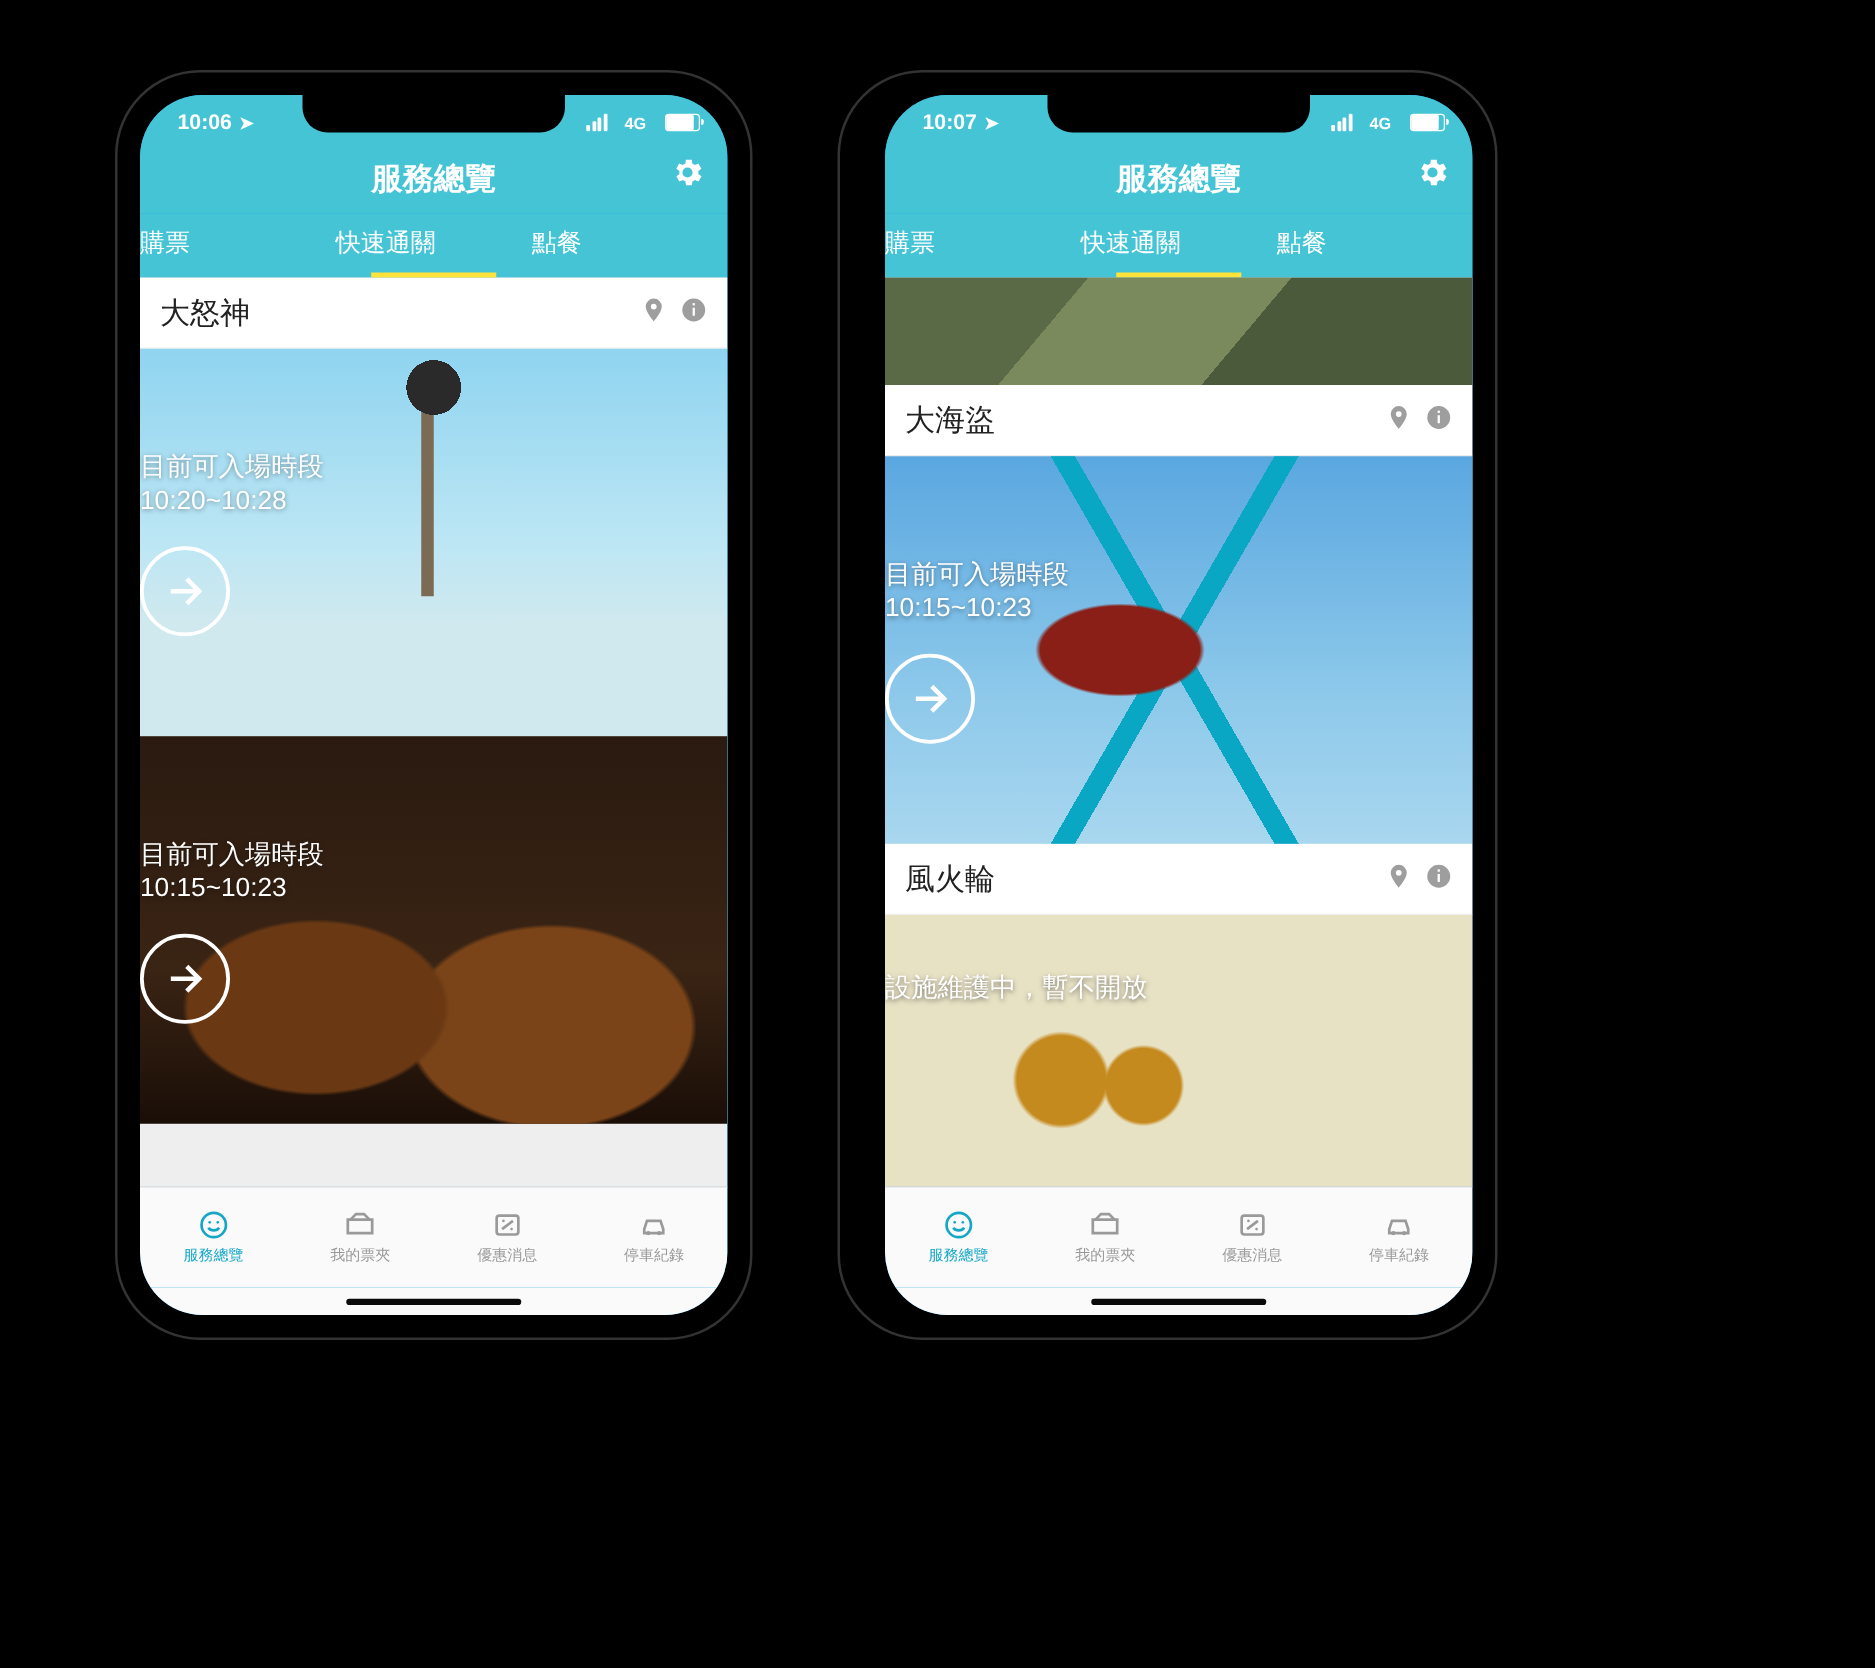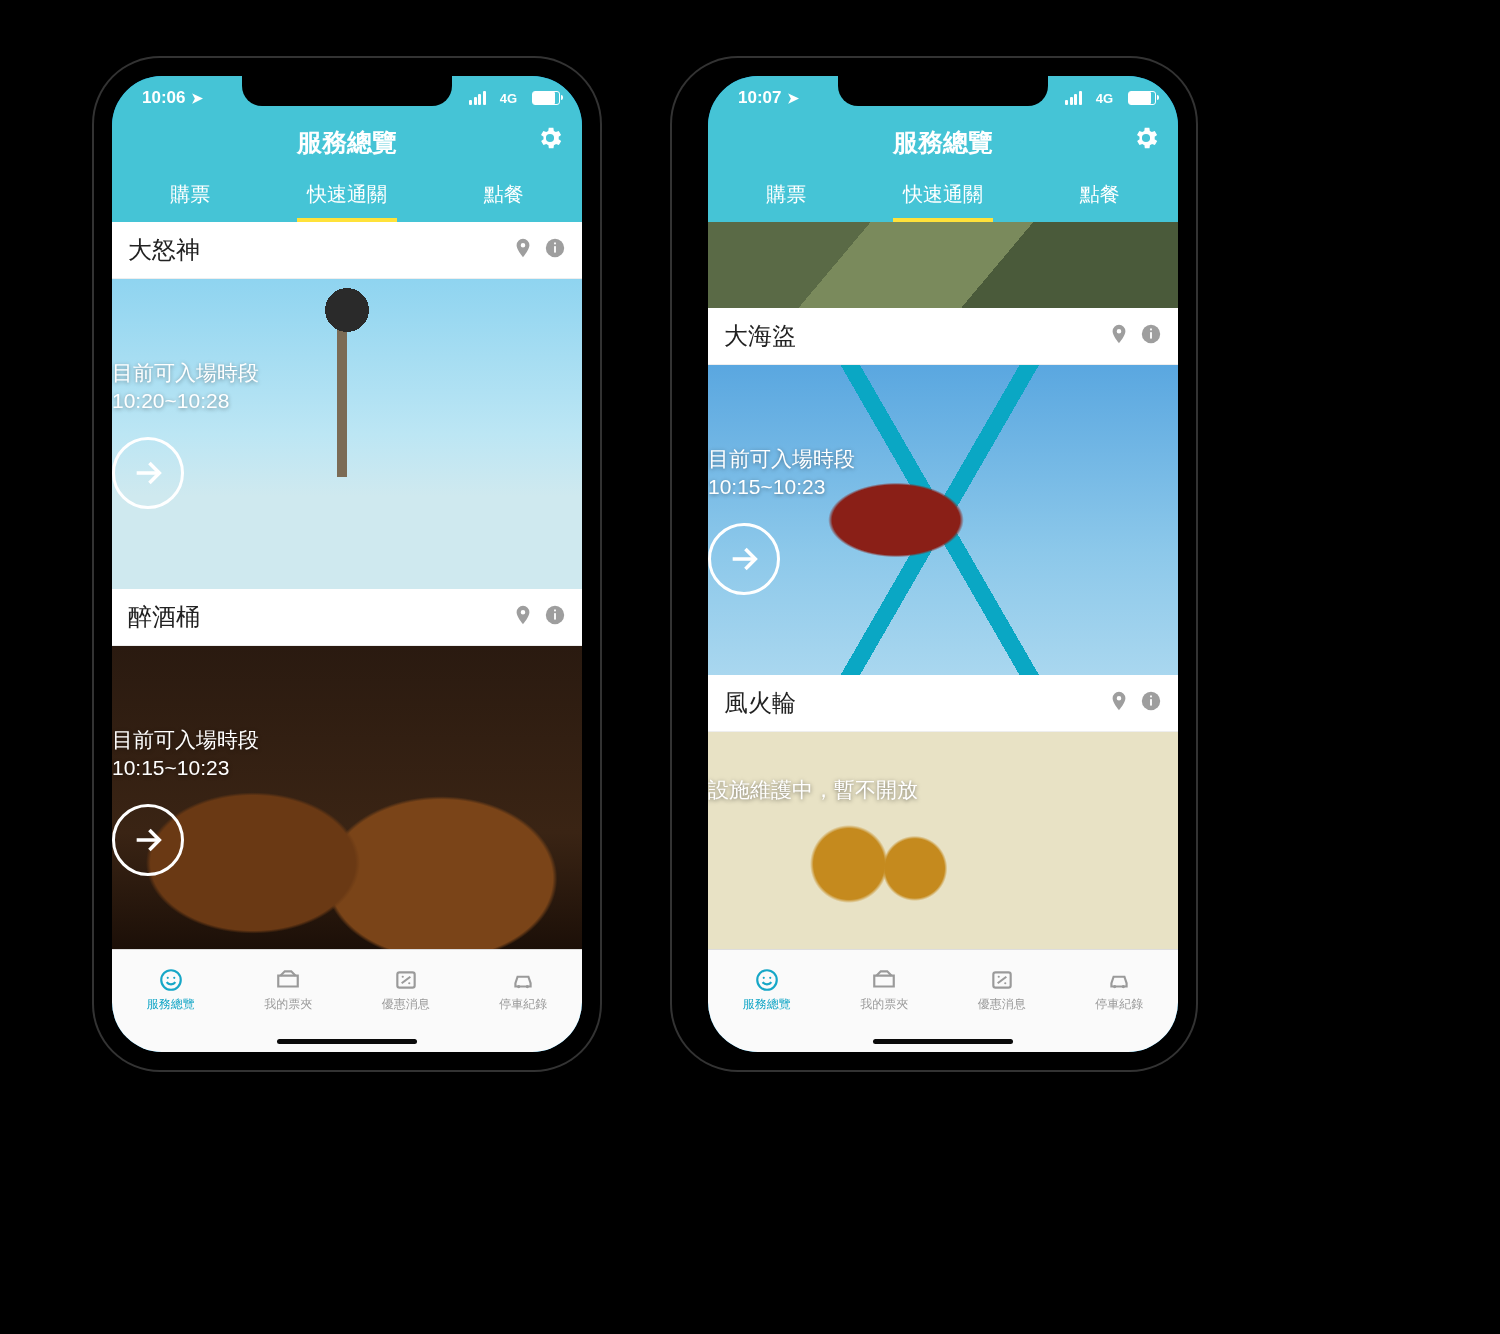--- a/index.html
+++ b/index.html
@@ -40,21 +40,21 @@
   .battery{width:26px;height:12px;border:1.5px solid #fff;border-radius:3px;margin-left:3px;position:relative;}
   .battery::after{content:"";position:absolute;right:-4px;top:3px;width:2.5px;height:5px;background:#fff;border-radius:0 2px 2px 0;}
   .battery i{display:block;height:100%;width:85%;background:#fff;border-radius:1px;}
   
   .header{background:#45c4d6;color:#fff;text-align:center;padding:6px 0 12px;position:relative;}
   .header-title{font-size:25px;font-weight:600;}
   .gear{position:absolute;right:18px;top:4px;color:#fff;}
   .gear svg{width:28px;height:28px;}
   
   .tabs{display:flex;background:#45c4d6;}
-  .tab{flex:1;text-align:center;color:#fff;font-size:20px;padding:10px 0 14px;position:relative;}
+  .tab{flex:1;text-align:left;color:#fff;font-size:20px;padding:10px 0 14px;position:relative;}
   .tab.active::after{content:"";position:absolute;left:28px;right:28px;bottom:0;height:4px;background:#ffe23a;}
   
   .list{flex:1;overflow:hidden;background:#eee;}
   .item{}
   .item-header{display:flex;align-items:center;justify-content:space-between;background:#fff;padding:12px 16px;border-bottom:1px solid #eee;}
   .item-title{font-size:24px;color:#222;}
   .item-icons{display:flex;gap:10px;color:#9e9e9e;}
   .pin svg,.info svg{width:22px;height:22px;fill:#9e9e9e;}
   .card{position:relative;height:310px;display:flex;flex-direction:column;align-items:flex-start;justify-content:center;color:#fff;text-align:center;}
   .card.sliver{height:86px;}
@@ -167,33 +167,20 @@
             <div class="go">
               <svg viewBox="0 0 24 24" fill="none" stroke-width="2.5">
                   <path d="M4 12h16"></path>
                   <path d="M13 5l7 7-7 7"></path>
                 </svg>
             </div>
           </div>
         </div>
 
         <div class="item">
-          <div class="item-header">
-            <span class="item-title">醉酒桶</span>
-            <span class="item-icons">
-              <span class="pin"><svg viewBox="0 0 24 24">
-                    <path d="M12 2a7 7 0 0 0-7 7c0 5 7 13 7 13s7-8 7-13a7 7 0 0 0-7-7Zm0 9.5A2.5 2.5 0 1 1 14.5 9 2.5 2.5 0 0 1 12 11.5Z"></path>
-                  </svg></span>
-              <span class="info"><svg viewBox="0 0 24 24">
-                    <circle cx="12" cy="12" r="10"></circle>
-                    <rect x="11" y="10" width="2" height="7" fill="#fff"></rect>
-                    <rect x="11" y="6" width="2" height="2" fill="#fff"></rect>
-                  </svg></span>
-            </span>
-          </div>
           <div class="card bg-barrel">
             <div class="overlay-txt1">目前可入場時段</div>
             <div class="overlay-txt2">10:15~10:23</div>
             <div class="go">
               <svg viewBox="0 0 24 24" fill="none" stroke-width="2.5">
                   <path d="M4 12h16"></path>
                   <path d="M13 5l7 7-7 7"></path>
                 </svg>
             </div>
           </div>

